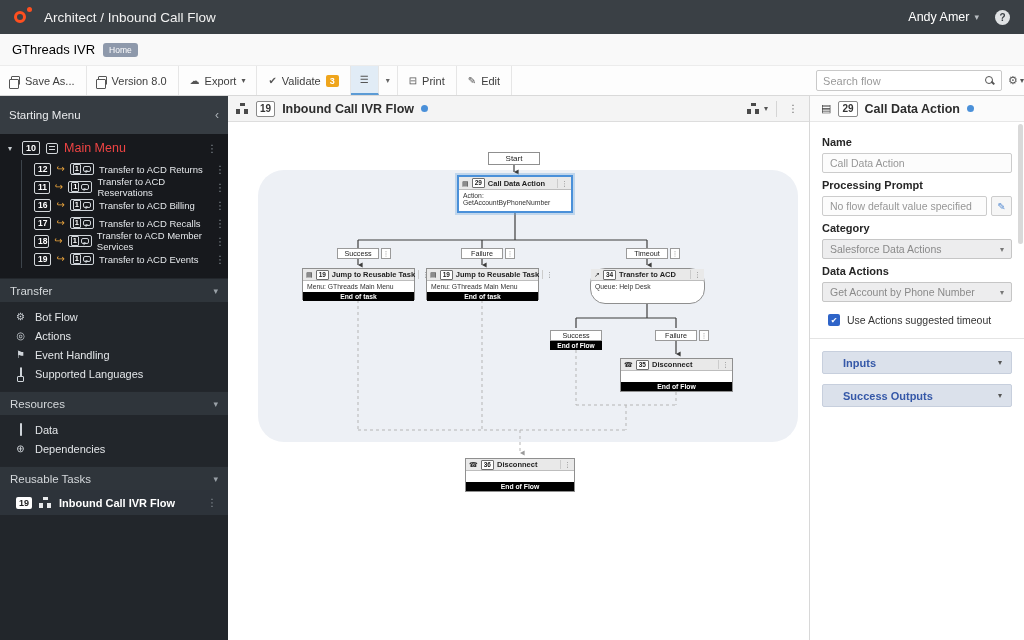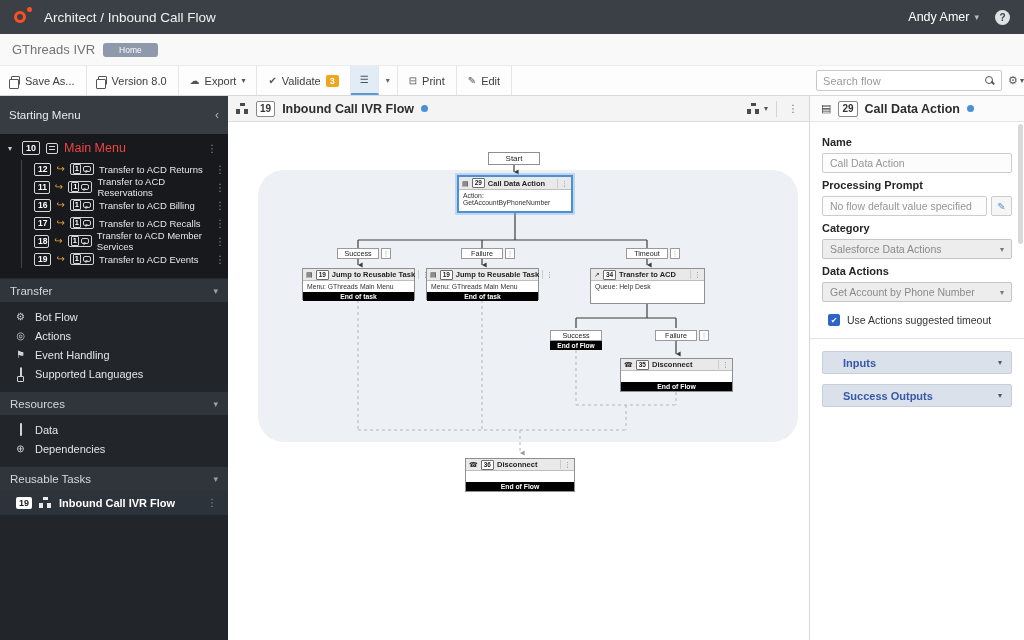--- a/index.html
+++ b/index.html
@@ -13,22 +13,22 @@
   .logo .dot { position:absolute; right:0; top:0; width:5px; height:5px; background:#ff4f1f; border-radius:50%; }
   .topbar-title { font-size:13.5px; color:#f2f2f2; }
   .topbar-right { margin-left:auto; display:flex; align-items:center; gap:16px; }
   .user-menu { font-size:12.5px; display:flex; align-items:center; gap:5px; cursor:pointer; }
   .user-menu .caret { font-size:9px; color:#b9bec2; }
   .help-circle { width:15px; height:15px; border-radius:50%; background:#dfe2e4; color:#3a4045;
     font-size:10px; font-weight:bold; display:flex; align-items:center; justify-content:center; }
 
   
   .titlebar { height:32px; background:#f9f9f9; border-bottom:1px solid #ececec; display:flex; align-items:center; padding:0 12px; gap:8px; }
-  .flow-name { font-size:13px; color:#737373; }
-  .home-badge { background:#8e99ab; color:#fff; font-size:8.5px; padding:2px 16px; border-radius:3px; }
+  .flow-name { font-size:13px; color:#000000; }
+  .home-badge { background:#8e99ab; color:#fff; font-size:8.5px; padding:2px 6px; border-radius:3px; }
 
   
   .toolbar { height:30px; background:#fdfdfd; border-bottom:1px solid #d9d9d9; display:flex; align-items:stretch; }
   .tbtn { display:flex; align-items:center; gap:5px; padding:0 11px; font-size:11px; color:#3d3d3d;
     border-right:1px solid #e6e6e6; cursor:pointer; background:transparent; }
   .tbtn .cicon { font-size:10px; color:#555; }
   .vbadge { background:#efa51c; color:#fff; font-size:9px; font-weight:bold; padding:1px 4px; border-radius:2px; }
   .tbtn.list-btn { background:#e1ecf6; border-bottom:2px solid #5b9bd5; padding:0 9px; }
   .tbtn.drop-btn { padding:0 7px; font-size:8px; color:#666; }
   .ic-copy { position:relative; width:9px; height:9px; border:1px solid #555; border-radius:1px; }
@@ -437,21 +437,21 @@
         <div class="nhead">
           <span class="nico">▤</span>
           <span class="nid">19</span>
           <span class="ntitle">Jump to Reusable Task</span>
           <span class="nkebab">⋮</span>
         </div>
         <div class="nbody">Menu: GThreads Main Menu</div>
         <div class="nfoot">End of task</div>
       </div>
 
-      <div class="fnode" style="left:362px; top:146px; width:115px; height:36px;">
+      <div class="fnode" style="left:362px; top:146px; width:115px; height:36px;border-radius:15px;">
         <div class="nhead">
           <span class="nico">↗</span>
           <span class="nid">34</span>
           <span class="ntitle">Transfer to ACD</span>
           <span class="nkebab">⋮</span>
         </div>
         <div class="nbody">Queue: Help Desk</div>
       </div>
 
       <div class="blabel" style="left:322px; top:208px; width:52px; height:11px;">Success</div>

